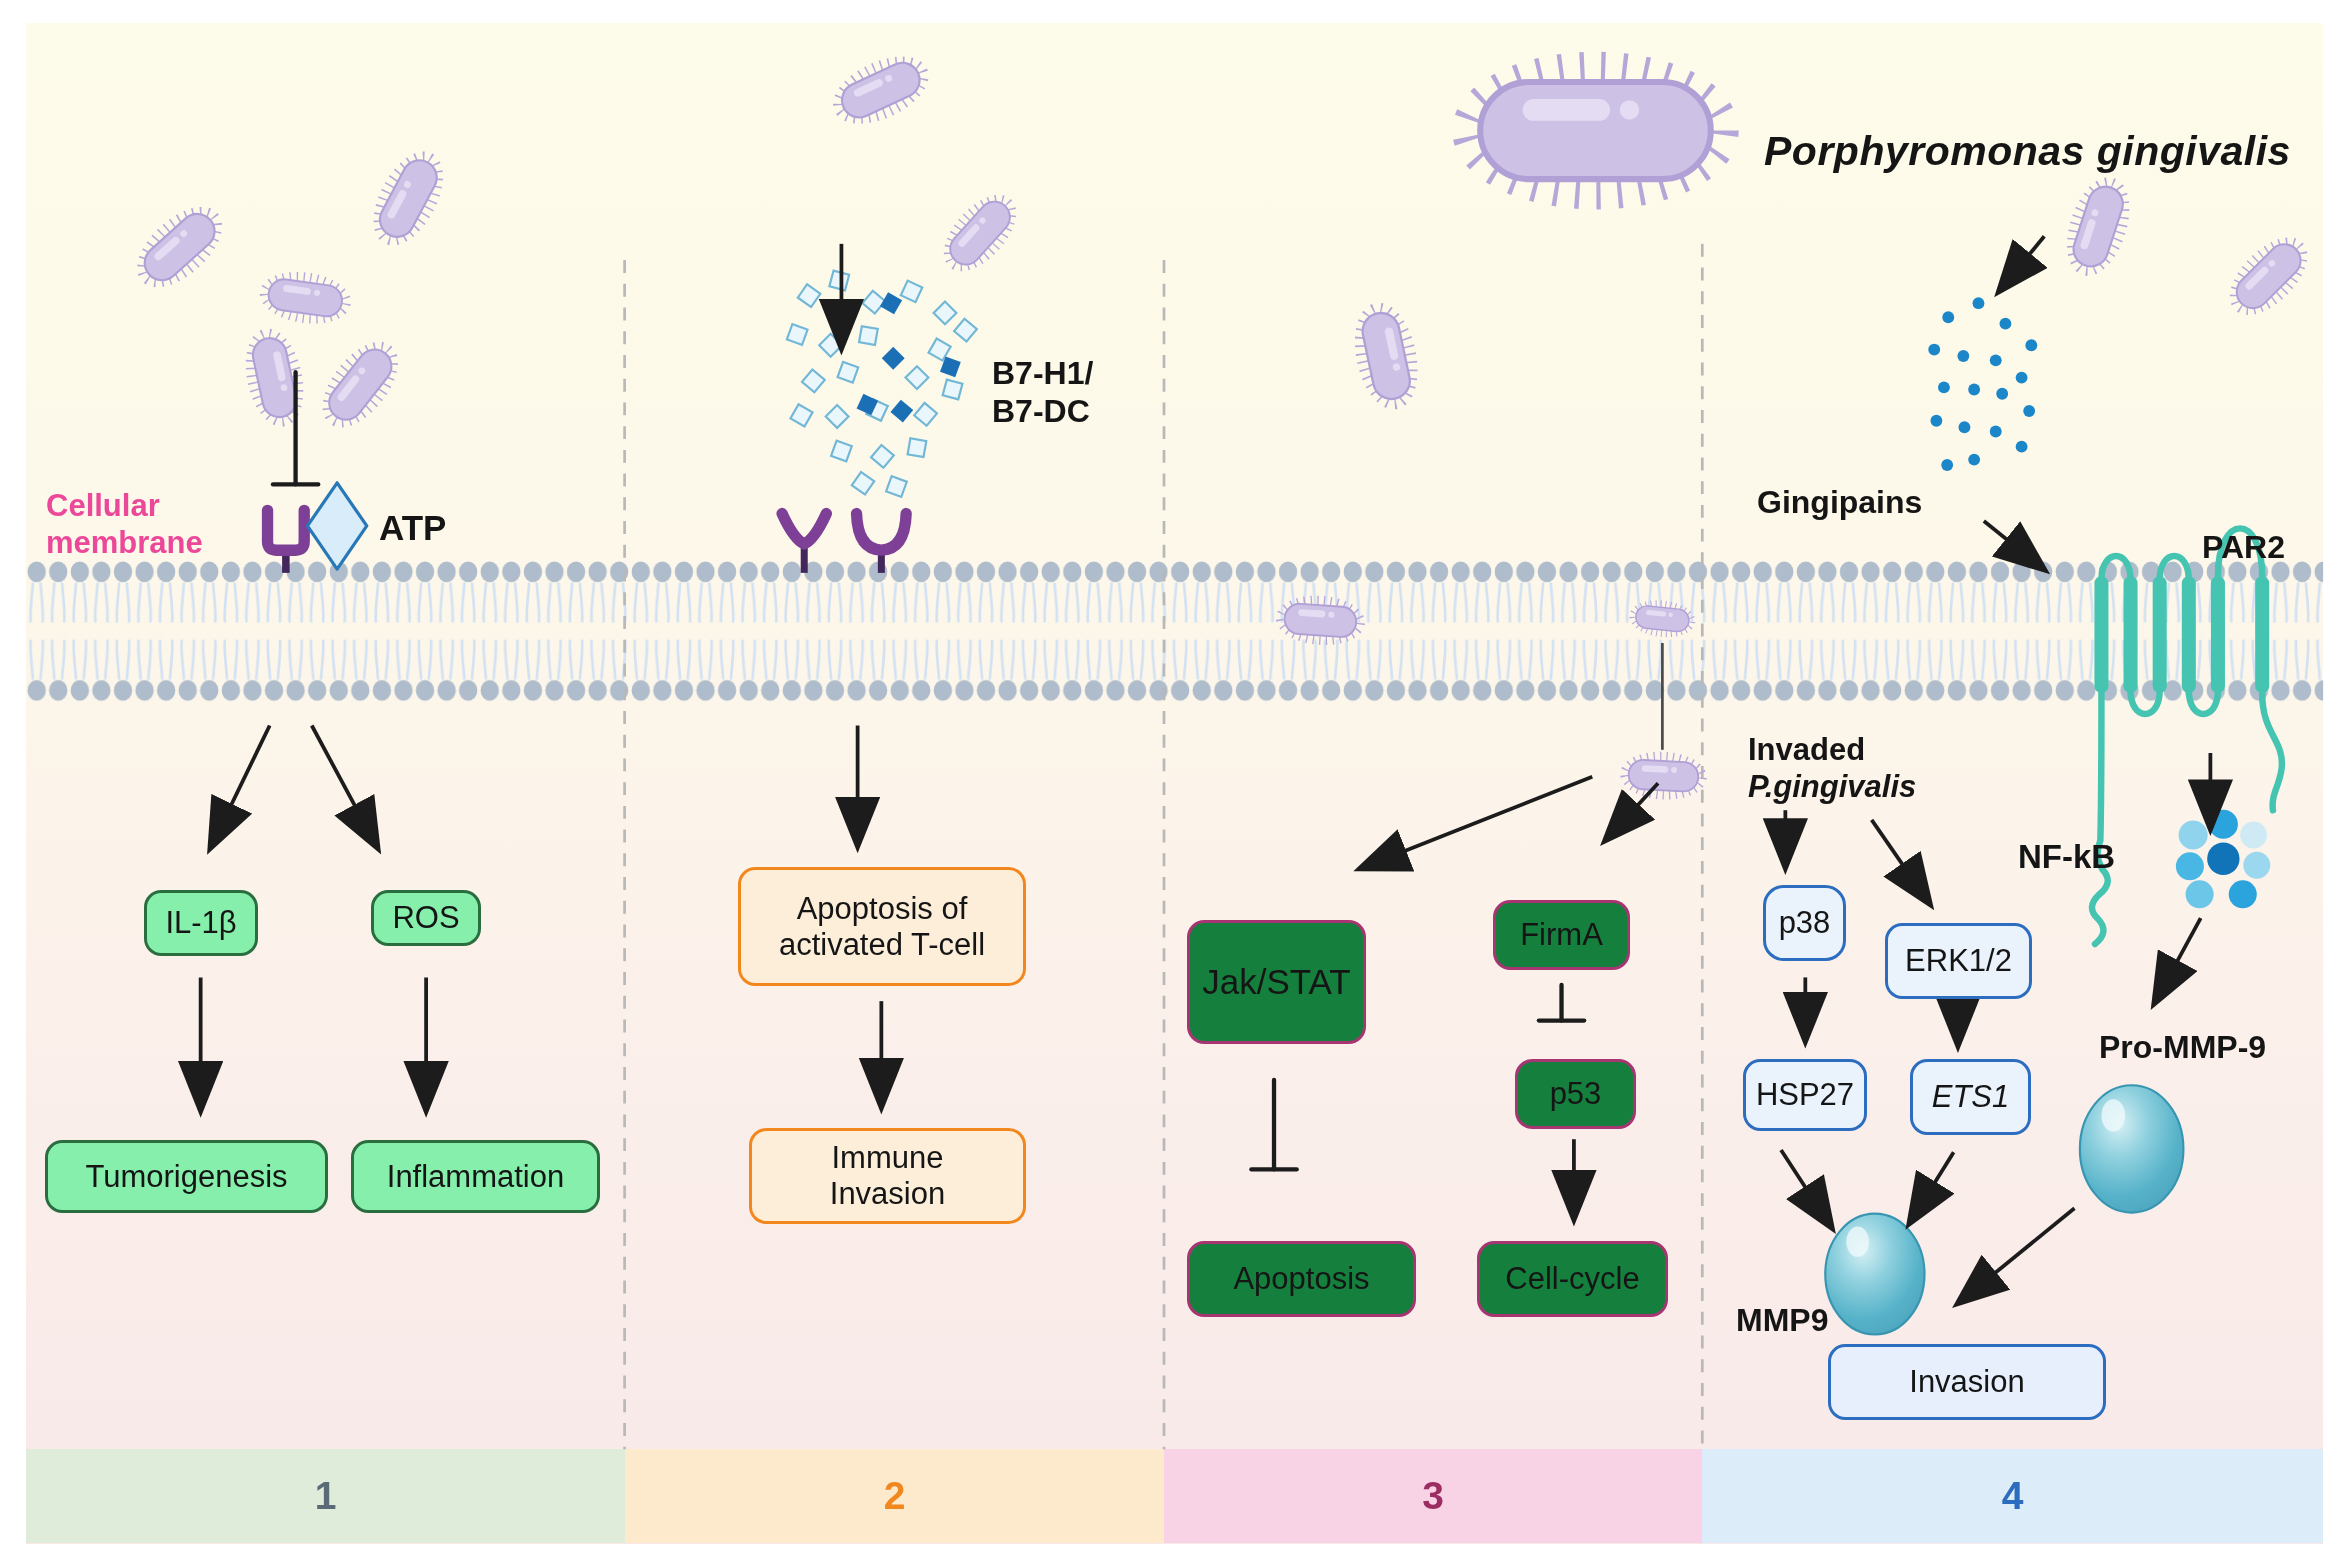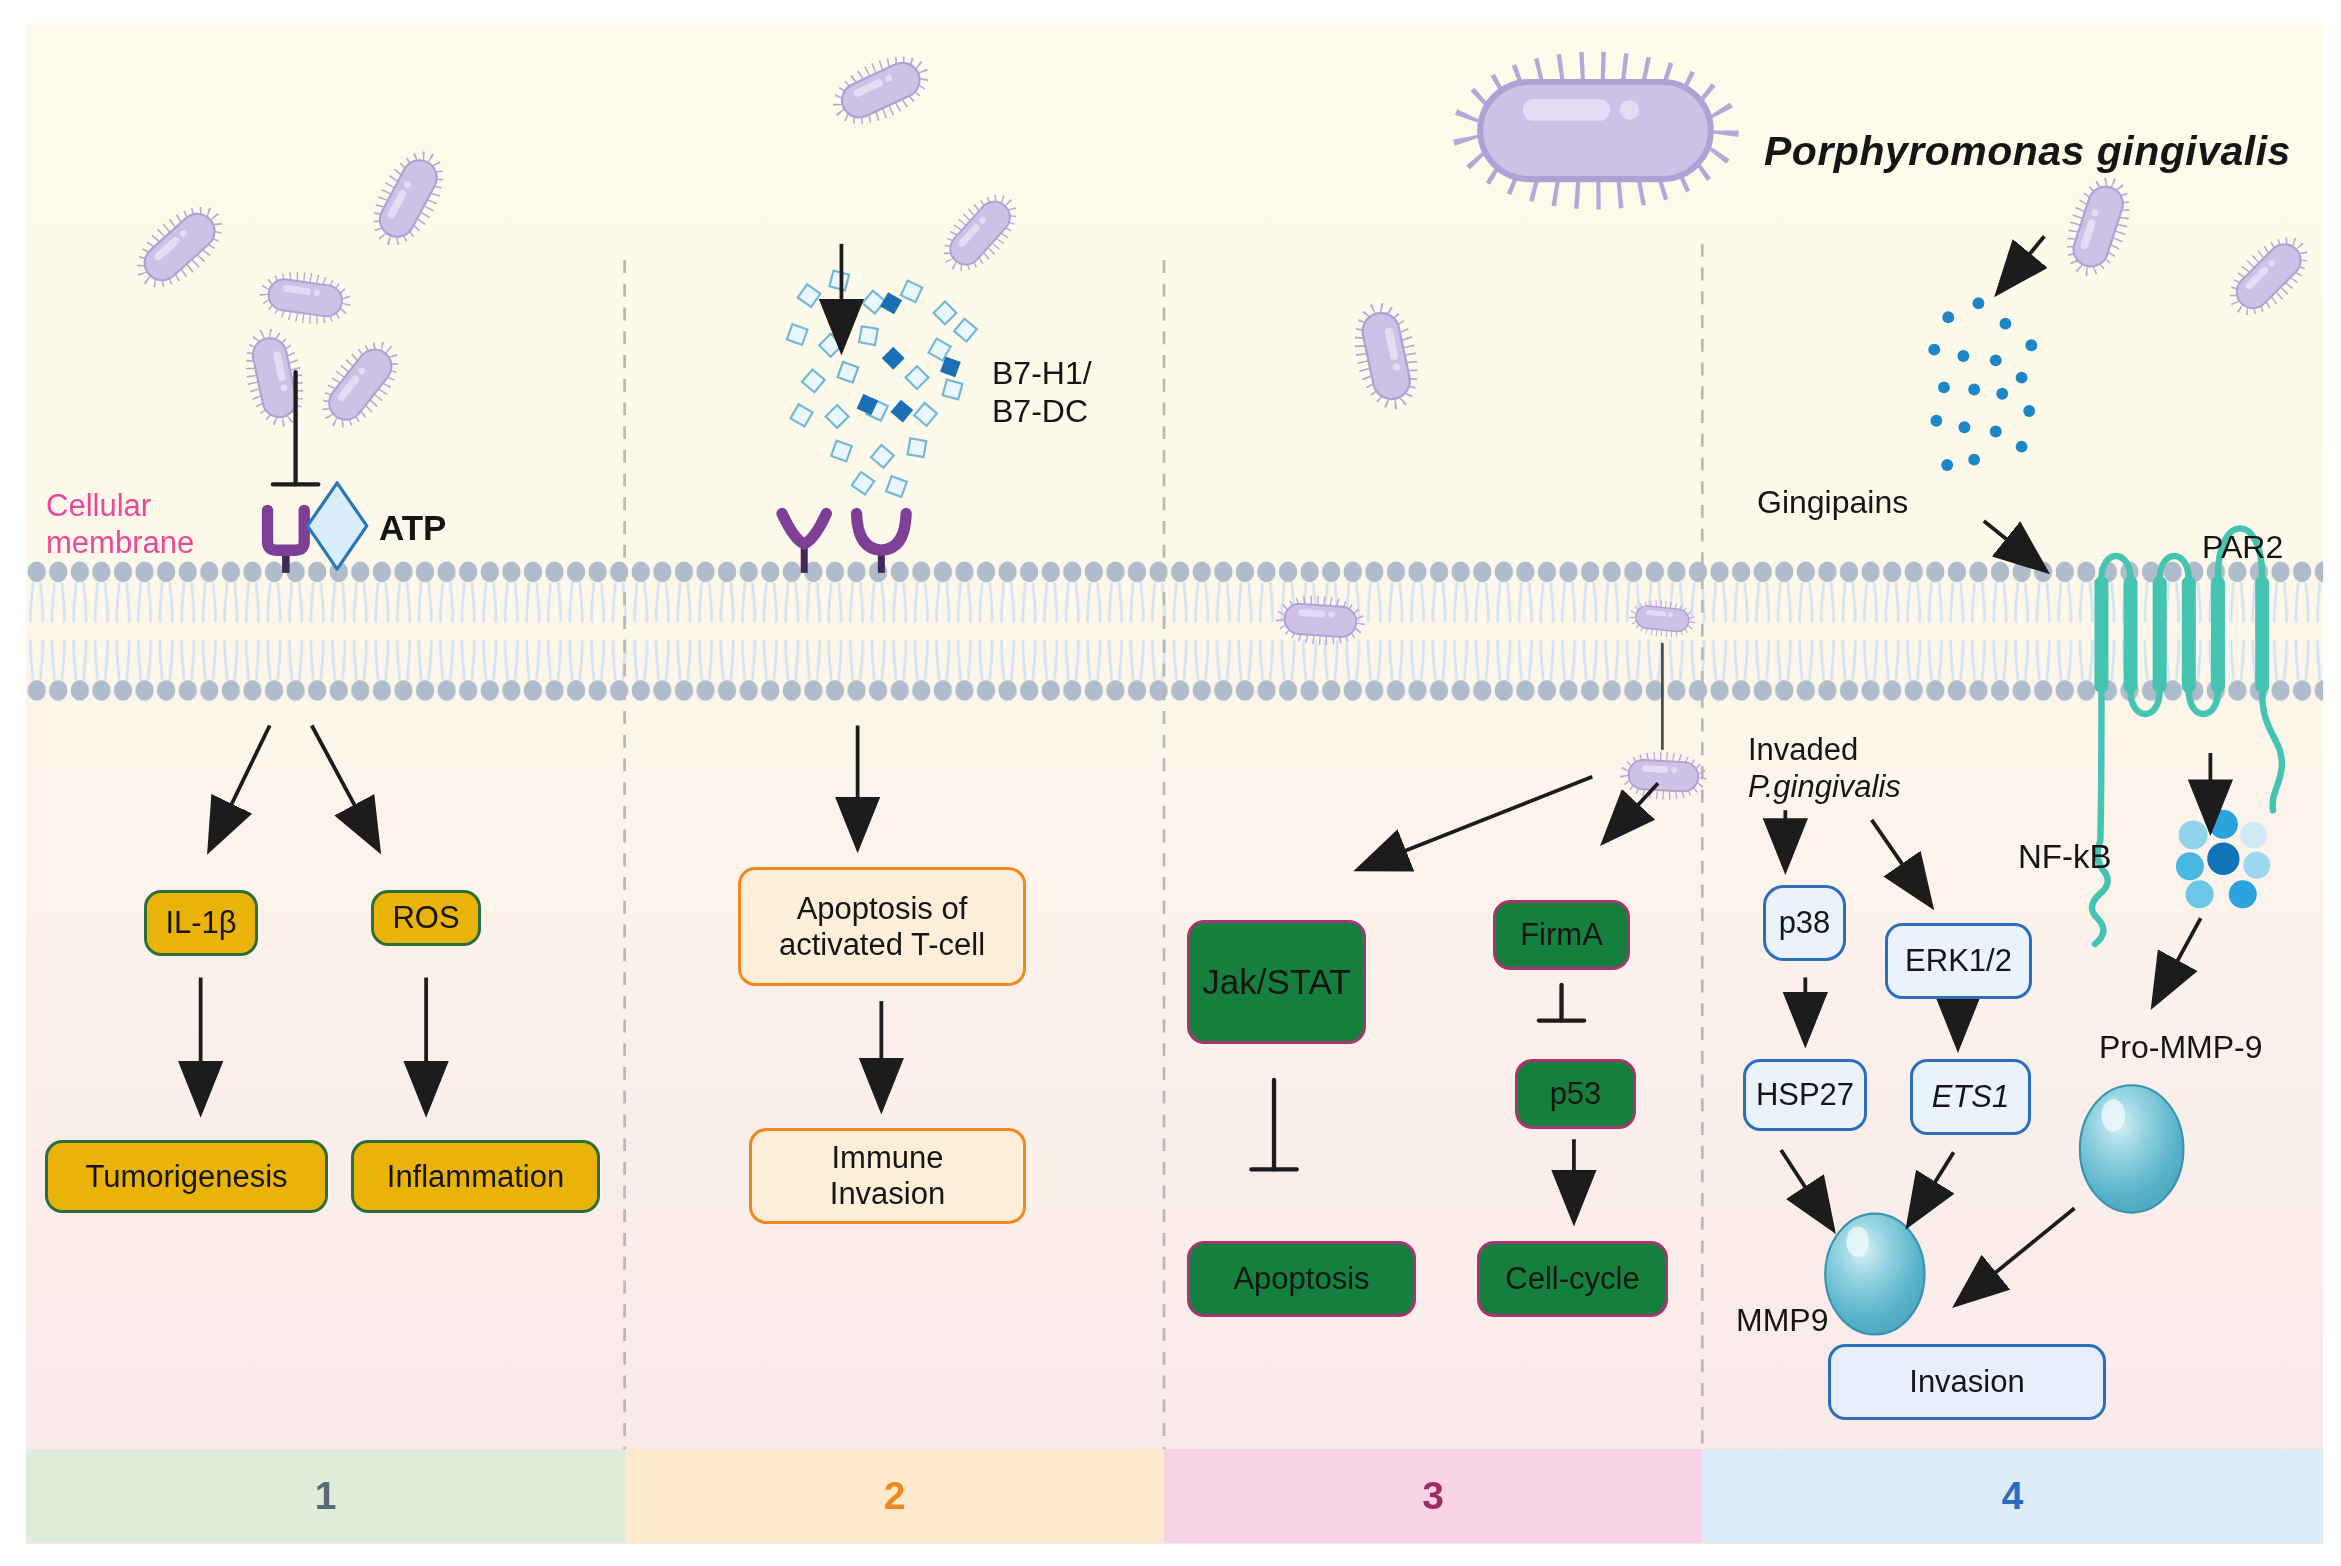--- a/index.html
+++ b/index.html
@@ -5,27 +5,27 @@
   html,body{margin:0;padding:0;background:#ffffff;}
   .page{position:relative;width:2342px;height:1567px;background:#ffffff;overflow:hidden;
         font-family:"Liberation Sans",sans-serif;color:#151515;}
   .canvas{position:absolute;left:26px;top:22.7px;width:2297px;height:1521px;
           background:linear-gradient(180deg,#fdfbe9 0%,#fdf9ea 30%,#fcf4ea 52%,#faeeea 72%,#f8e9e8 100%);}
   .art{position:absolute;left:0;top:0;width:2342px;height:1567px;pointer-events:none;}
   
   .box{position:absolute;display:flex;flex-direction:column;align-items:center;justify-content:center;
        text-align:center;border-radius:17.3px;box-sizing:border-box;font-size:31px;line-height:1.16;
        border:3.8px solid #000;}
-  .green {background:#eab308;border-color:#2a6e3f;}
+  .green {background:#86efac;border-color:#2a6e3f;}
   .orange{background:#fdeeda;border-color:#f2871d;}
   .pink  {background:#15803d;border-color:#a63572;}
   .blue  {background:#eaf2fc;border-color:#2c6dc0;}
   .invbx {background:#e6effb;border-color:#2c6dc0;}
   
-  .lbl{position:absolute;font-size:32px;line-height:1.2;white-space:nowrap;}
+  .lbl{position:absolute;font-size:32px;line-height:1.2;white-space:nowrap;font-weight:bold;}
   .title{font-size:41px;font-weight:bold;font-style:italic;letter-spacing:0.5px;}
   .gray{color:#ec4899;}
   .it{font-style:italic;}
   .semibold{font-weight:600;}
   
   .band{position:absolute;top:1449px;height:94px;display:flex;align-items:center;justify-content:center;}
   .band span{font-size:39px;font-weight:bold;}
   #band1{left:26px;width:599px;background:#dfecd9;}  #band1 span{color:#5a6b77;}
   #band2{left:625px;width:539px;background:#fdeacc;} #band2 span{color:#f0871f;}
   #band3{left:1164px;width:538px;background:#f8d3e5;}  #band3 span{color:#9c2d62;}

